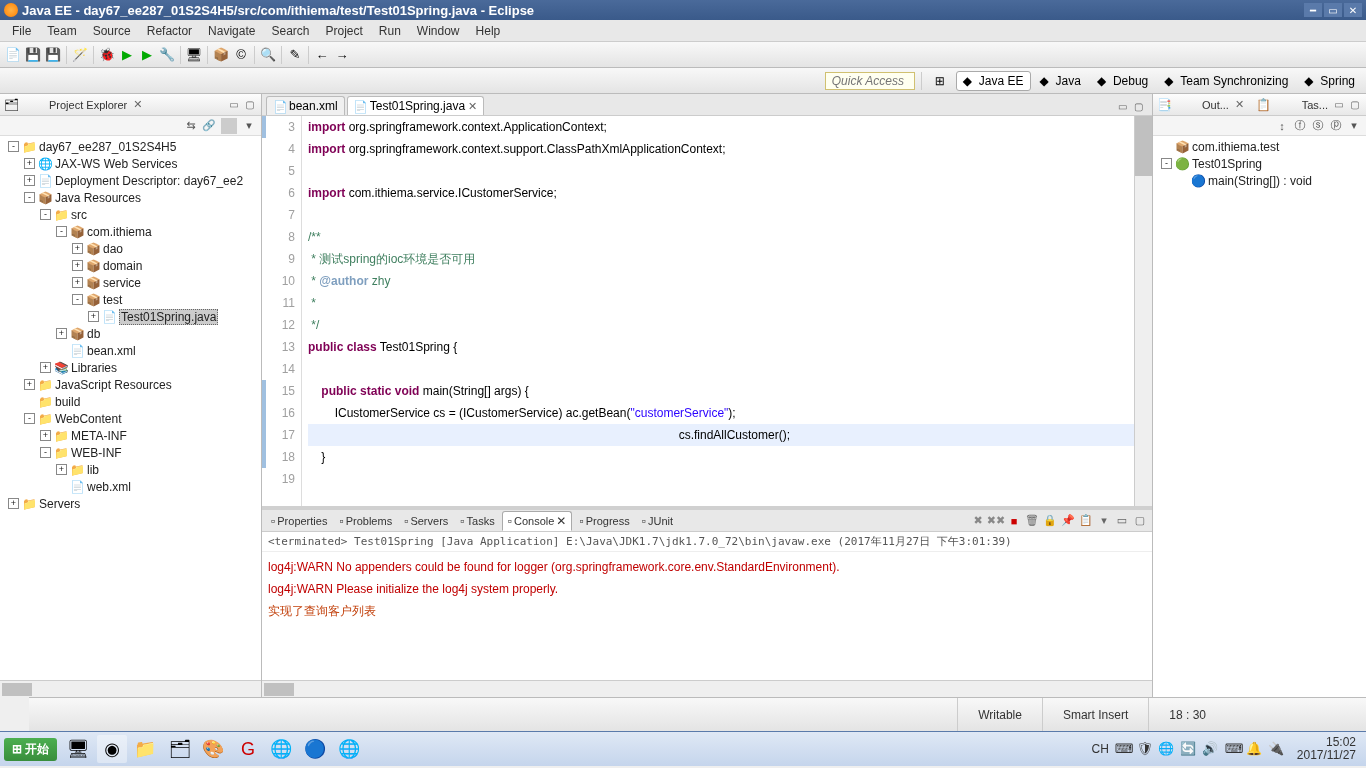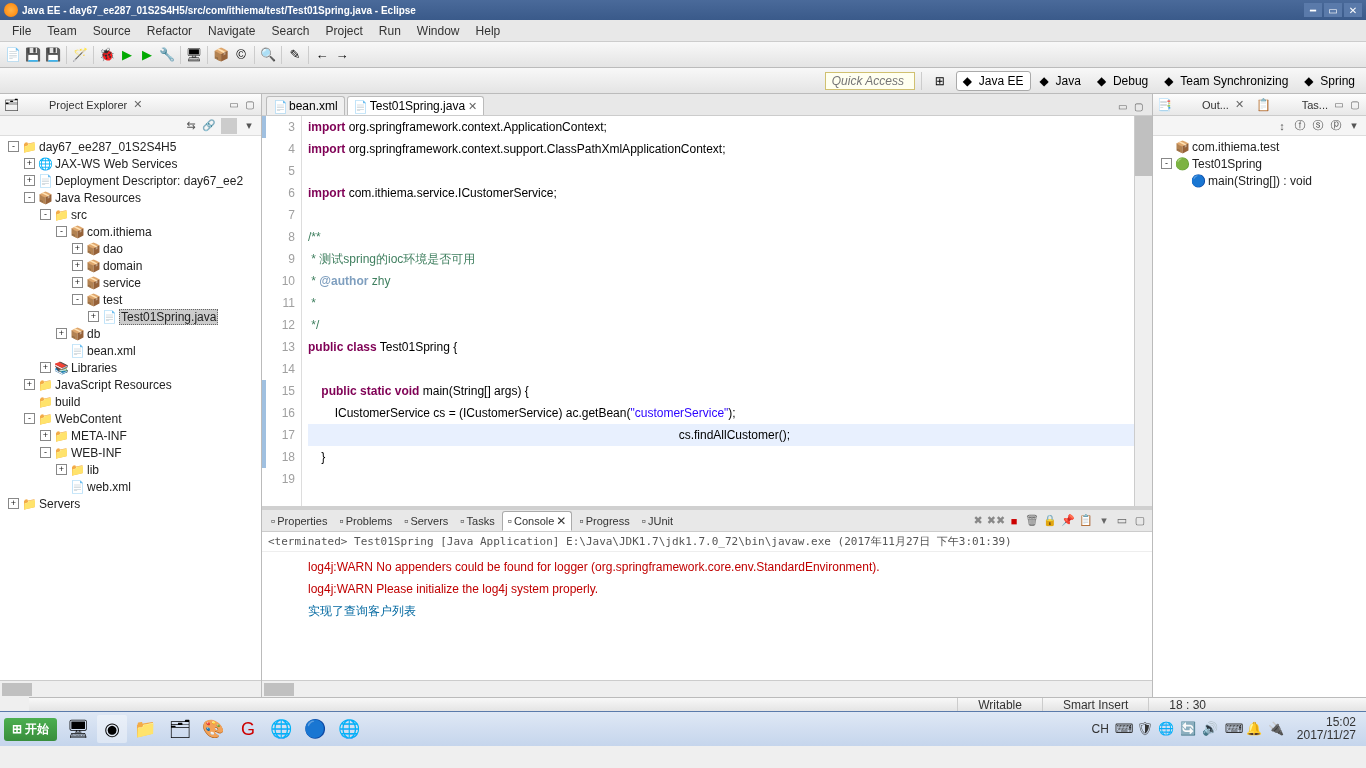--- a/index.html
+++ b/index.html
@@ -1,19 +1,19 @@
 <!DOCTYPE html>
 <html><head>
 <meta charset="utf-8">
 <style>
 * { margin: 0; padding: 0; box-sizing: border-box; font-family: "Microsoft YaHei", Tahoma, Arial, sans-serif; font-size: 12px; }
 html, body { width: 1366px; height: 768px; overflow: hidden; background: #efefef; }
 .titlebar { height: 20px; background: linear-gradient(#4a6a9a, #3a5a8a); color: #fff; display: flex; align-items: center; padding: 0 4px; }
 .titlebar .app-icon { width: 14px; height: 14px; border-radius: 50%; background: radial-gradient(#ffb347, #ff7f00); margin-right: 4px; }
-.titlebar .title-txt { font-weight: bold; font-size: 10px; }
+.titlebar .title-txt { font-weight: bold; font-size: 13px; }
 .titlebar .win-controls { margin-left: auto; display: flex; gap: 2px; }
 .titlebar .win-controls span { width: 18px; height: 14px; background: #5a7aaa; display: flex; align-items: center; justify-content: center; font-size: 10px; cursor: pointer; }
 .menubar { height: 22px; background: #e8e8e8; border-bottom: 1px solid #ccc; display: flex; align-items: center; padding: 0 4px; }
 .menubar span { padding: 2px 8px; cursor: pointer; font-size: 12px; color: #333; }
 .toolbar { height: 26px; background: linear-gradient(#f8f8f8, #e4e4e4); border-bottom: 1px solid #bbb; display: flex; align-items: center; padding: 0 4px; gap: 2px; }
 .tb-ico { width: 18px; height: 18px; display: inline-flex; align-items: center; justify-content: center; cursor: pointer; font-size: 13px; }
 .tb-sep { width: 1px; height: 18px; background: #ccc; margin: 0 2px; }
 .perspective-bar { height: 26px; background: linear-gradient(#f8f8f8, #e4e4e4); display: flex; align-items: center; padding: 0 4px; justify-content: flex-end; gap: 4px; border-bottom: 1px solid #bbb; }
 .quick-access { border: 1px solid #d0c070; background: #fffff0; padding: 1px 6px; width: 90px; color: #888; font-style: italic; }
 .persp-btn { padding: 2px 6px; display: flex; align-items: center; gap: 3px; cursor: pointer; border: 1px solid transparent; }
@@ -56,27 +56,27 @@
 .cmtt { color: #7f9fbf; font-weight: bold; }
 .scroll-marker { width: 18px; background: #efefef; border-left: 1px solid #ccc; position: relative; }
 .scroll-marker .thumb { position: absolute; top: 0; left: 0; right: 0; height: 60px; background: #c0c0c0; }
 .bottom-panel { height: 174px; border-top: 4px solid #d0d0d0; display: flex; flex-direction: column; background: #fff; }
 .bottom-tabs { height: 22px; background: #e8e8e8; border-bottom: 1px solid #ccc; display: flex; align-items: center; padding: 0 4px; gap: 2px; }
 .btab { padding: 2px 5px; cursor: pointer; display: flex; align-items: center; gap: 2px; font-size: 11px; color: #333; }
 .btab.active { background: #fff; border: 1px solid #aaa; border-bottom-color: #fff; border-radius: 3px 3px 0 0; }
 .btab-toolbar { margin-left: auto; display: flex; gap: 2px; }
 .btab-toolbar span { width: 16px; height: 16px; font-size: 11px; cursor: pointer; color: #666; display: flex; align-items: center; justify-content: center; }
 .console-info { padding: 2px 6px; font-size: 11px; color: #555; border-bottom: 1px solid #eee; font-family: "SimSun", monospace; }
-.console-body { flex: 1; padding: 4px 6px; font-family: "NSimSun", Consolas, monospace; font-size: 15px; line-height: 22px; overflow: auto; margin-left: 40px; }
+.console-body { flex: 1; padding: 4px 6px; font-family: "NSimSun", Consolas, monospace; font-size: 15px; line-height: 22px; overflow: auto; }
 .console-body .warn { color: #c00000; }
-.console-body .succ { color: #0369a1; }
+.console-body .succ { color: #c2410c; }
 .hscroll { height: 17px; background: #efefef; border-top: 1px solid #ccc; display: flex; align-items: center; }
 .hscroll .thumb { height: 13px; background: #c0c0c0; width: 30px; margin-left: 2px; }
 .right-panel { width: 214px; background: #fff; border-left: 1px solid #bbb; display: flex; flex-direction: column; }
-.statusbar { height: 14px; background: linear-gradient(#f8f8f8, #e4e4e4); border-top: 1px solid #bbb; display: flex; align-items: center; font-size: 11px; color: #333; margin-left: 29px; }
+.statusbar { height: 34px; background: linear-gradient(#f8f8f8, #e4e4e4); border-top: 1px solid #bbb; display: flex; align-items: center; font-size: 11px; color: #333; margin-left: 29px; }
 .statusbar .cell { padding: 0 20px; border-left: 1px solid #ccc; height: 100%; display: flex; align-items: center; }
 .taskbar { height: 35px; background: linear-gradient(#dfe8f5, #c5d5ec); border-top: 1px solid #5a7aaa; display: flex; align-items: center; padding: 0 4px; }
 .taskbar .start-btn { padding: 3px 8px; background: linear-gradient(#4caf50, #388e3c); color: #fff; border-radius: 3px; cursor: pointer; font-weight: bold; margin-right: 6px; display: flex; align-items: center; gap: 3px; }
 .taskbar .task-ico { width: 30px; height: 28px; display: flex; align-items: center; justify-content: center; margin-right: 4px; cursor: pointer; font-size: 18px; border-radius: 2px; }
 .taskbar .tray { margin-left: auto; display: flex; align-items: center; gap: 6px; font-size: 11px; color: #333; }
 .taskbar .tray .tray-ico { width: 16px; height: 16px; font-size: 13px; cursor: pointer; }
 .taskbar .clock { text-align: right; line-height: 13px; padding: 0 6px; }
 </style>
 </head>
 <body>

